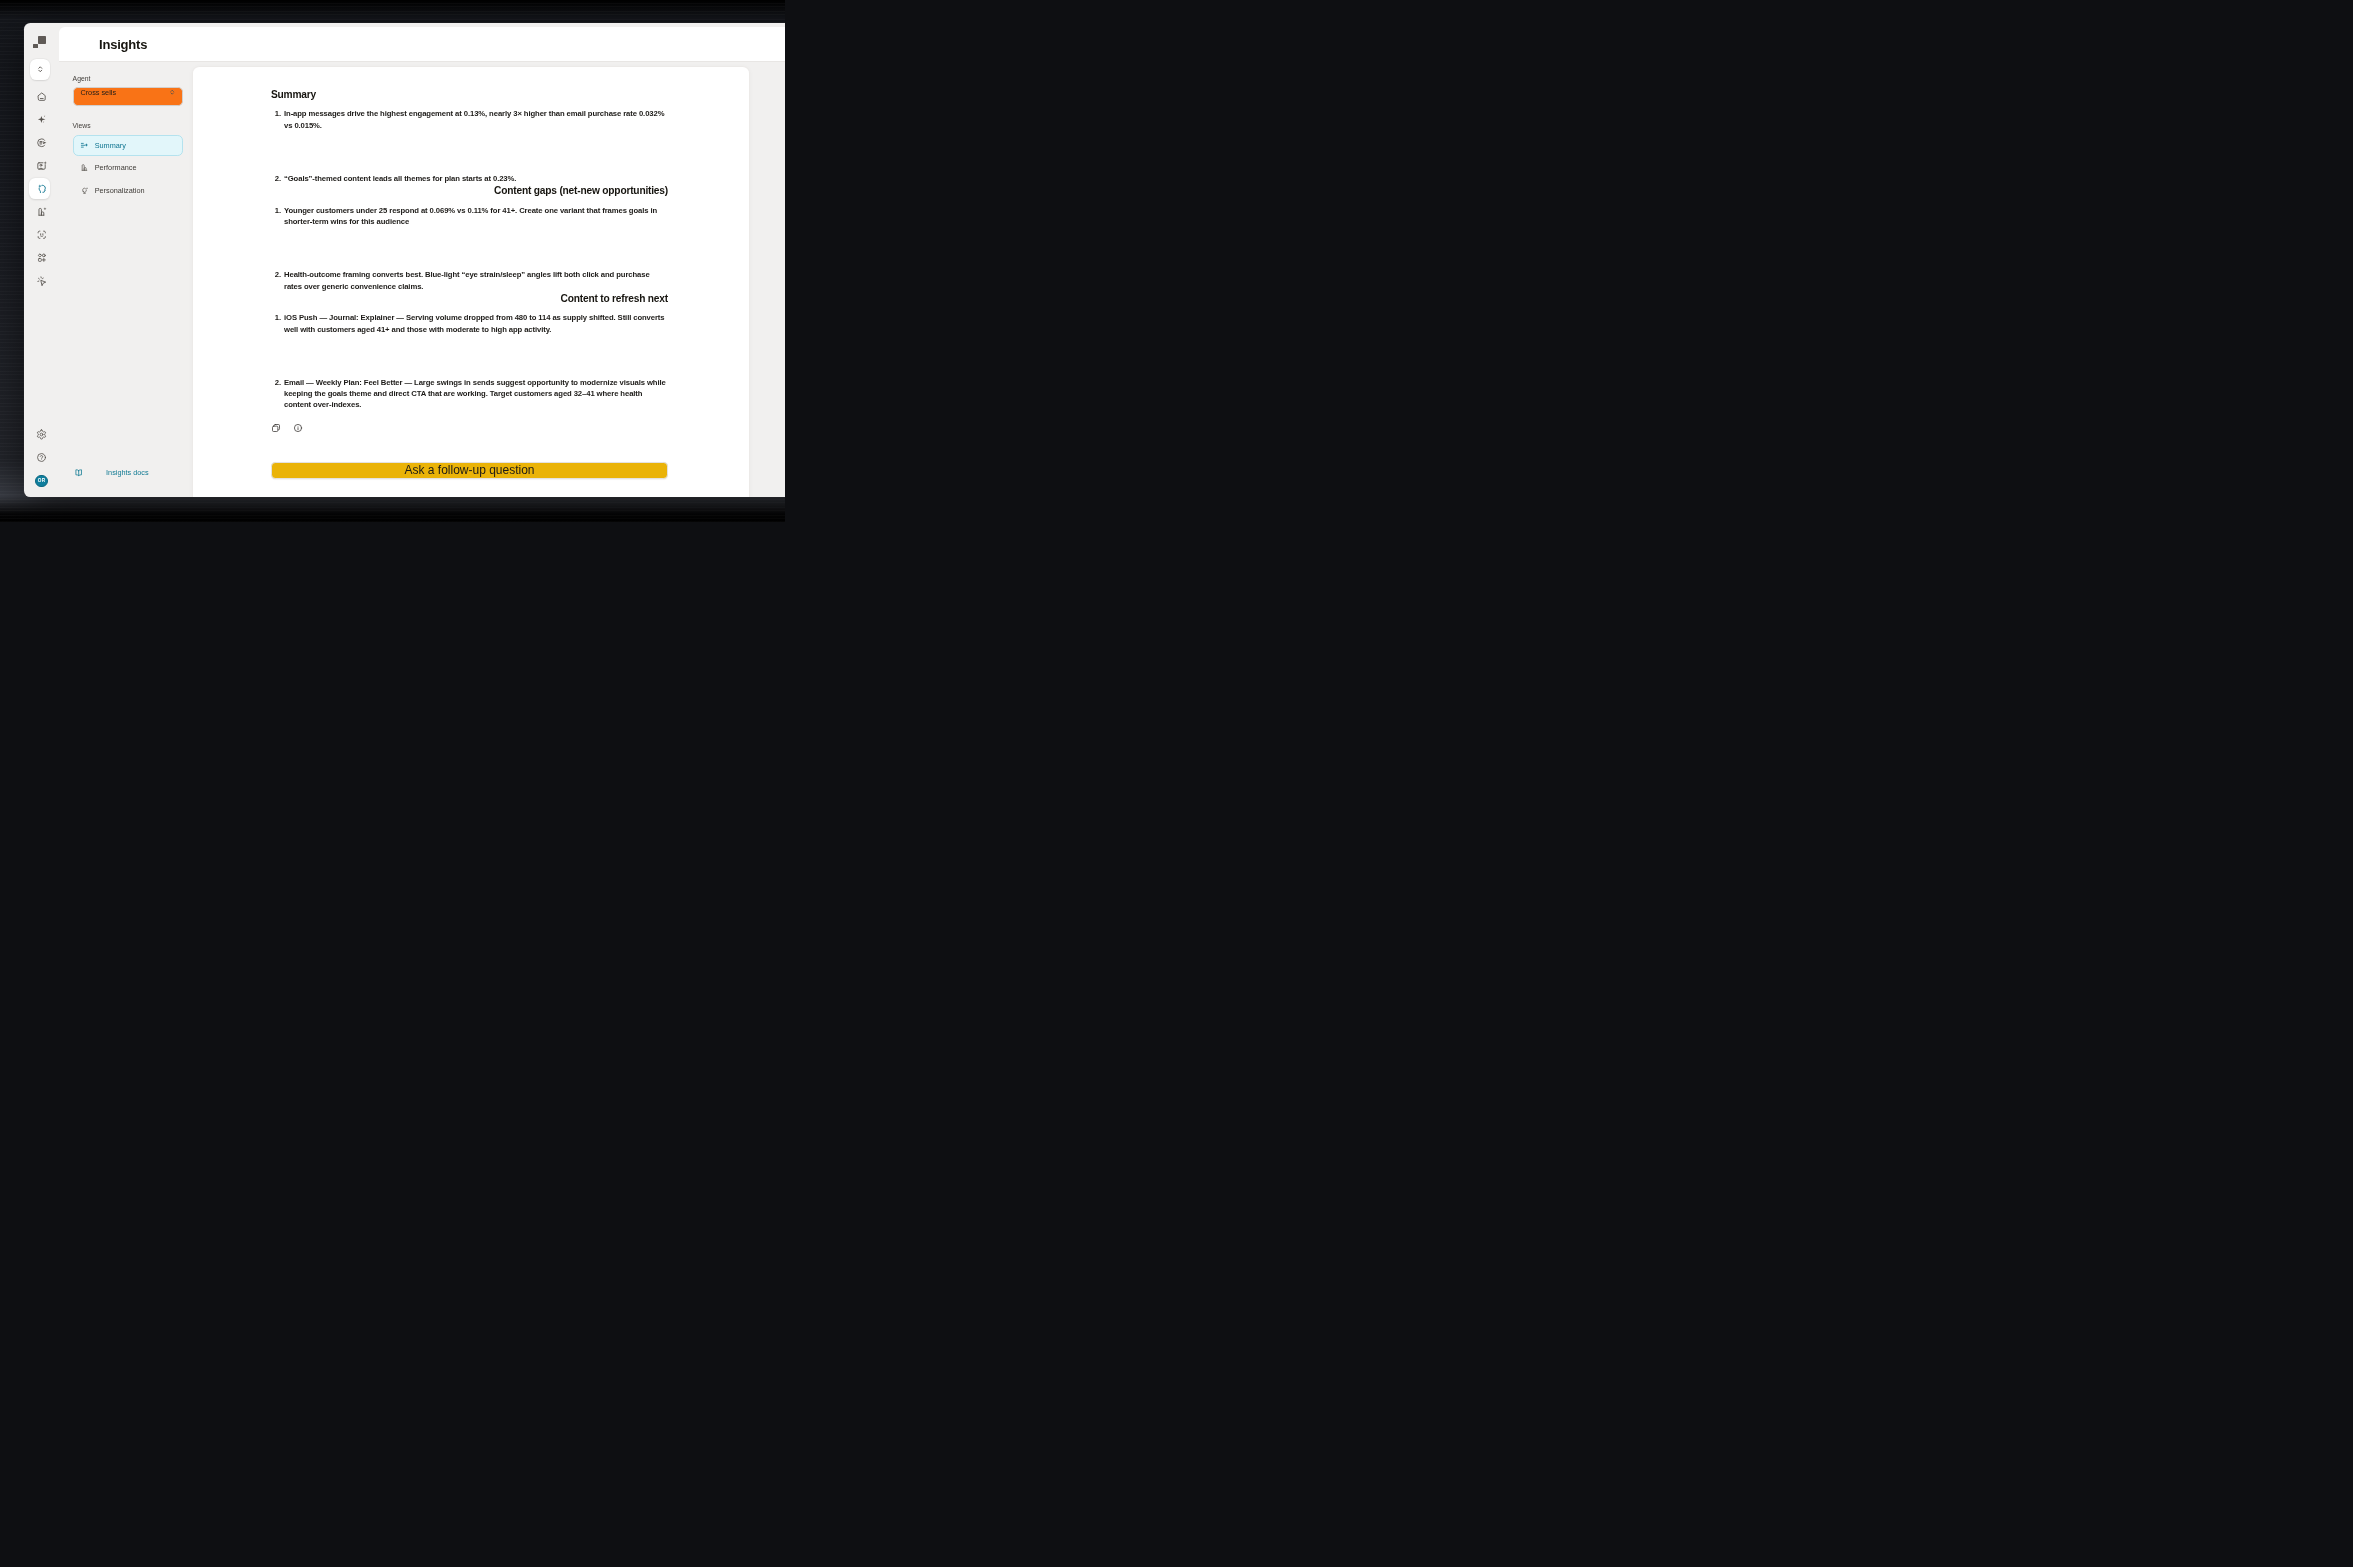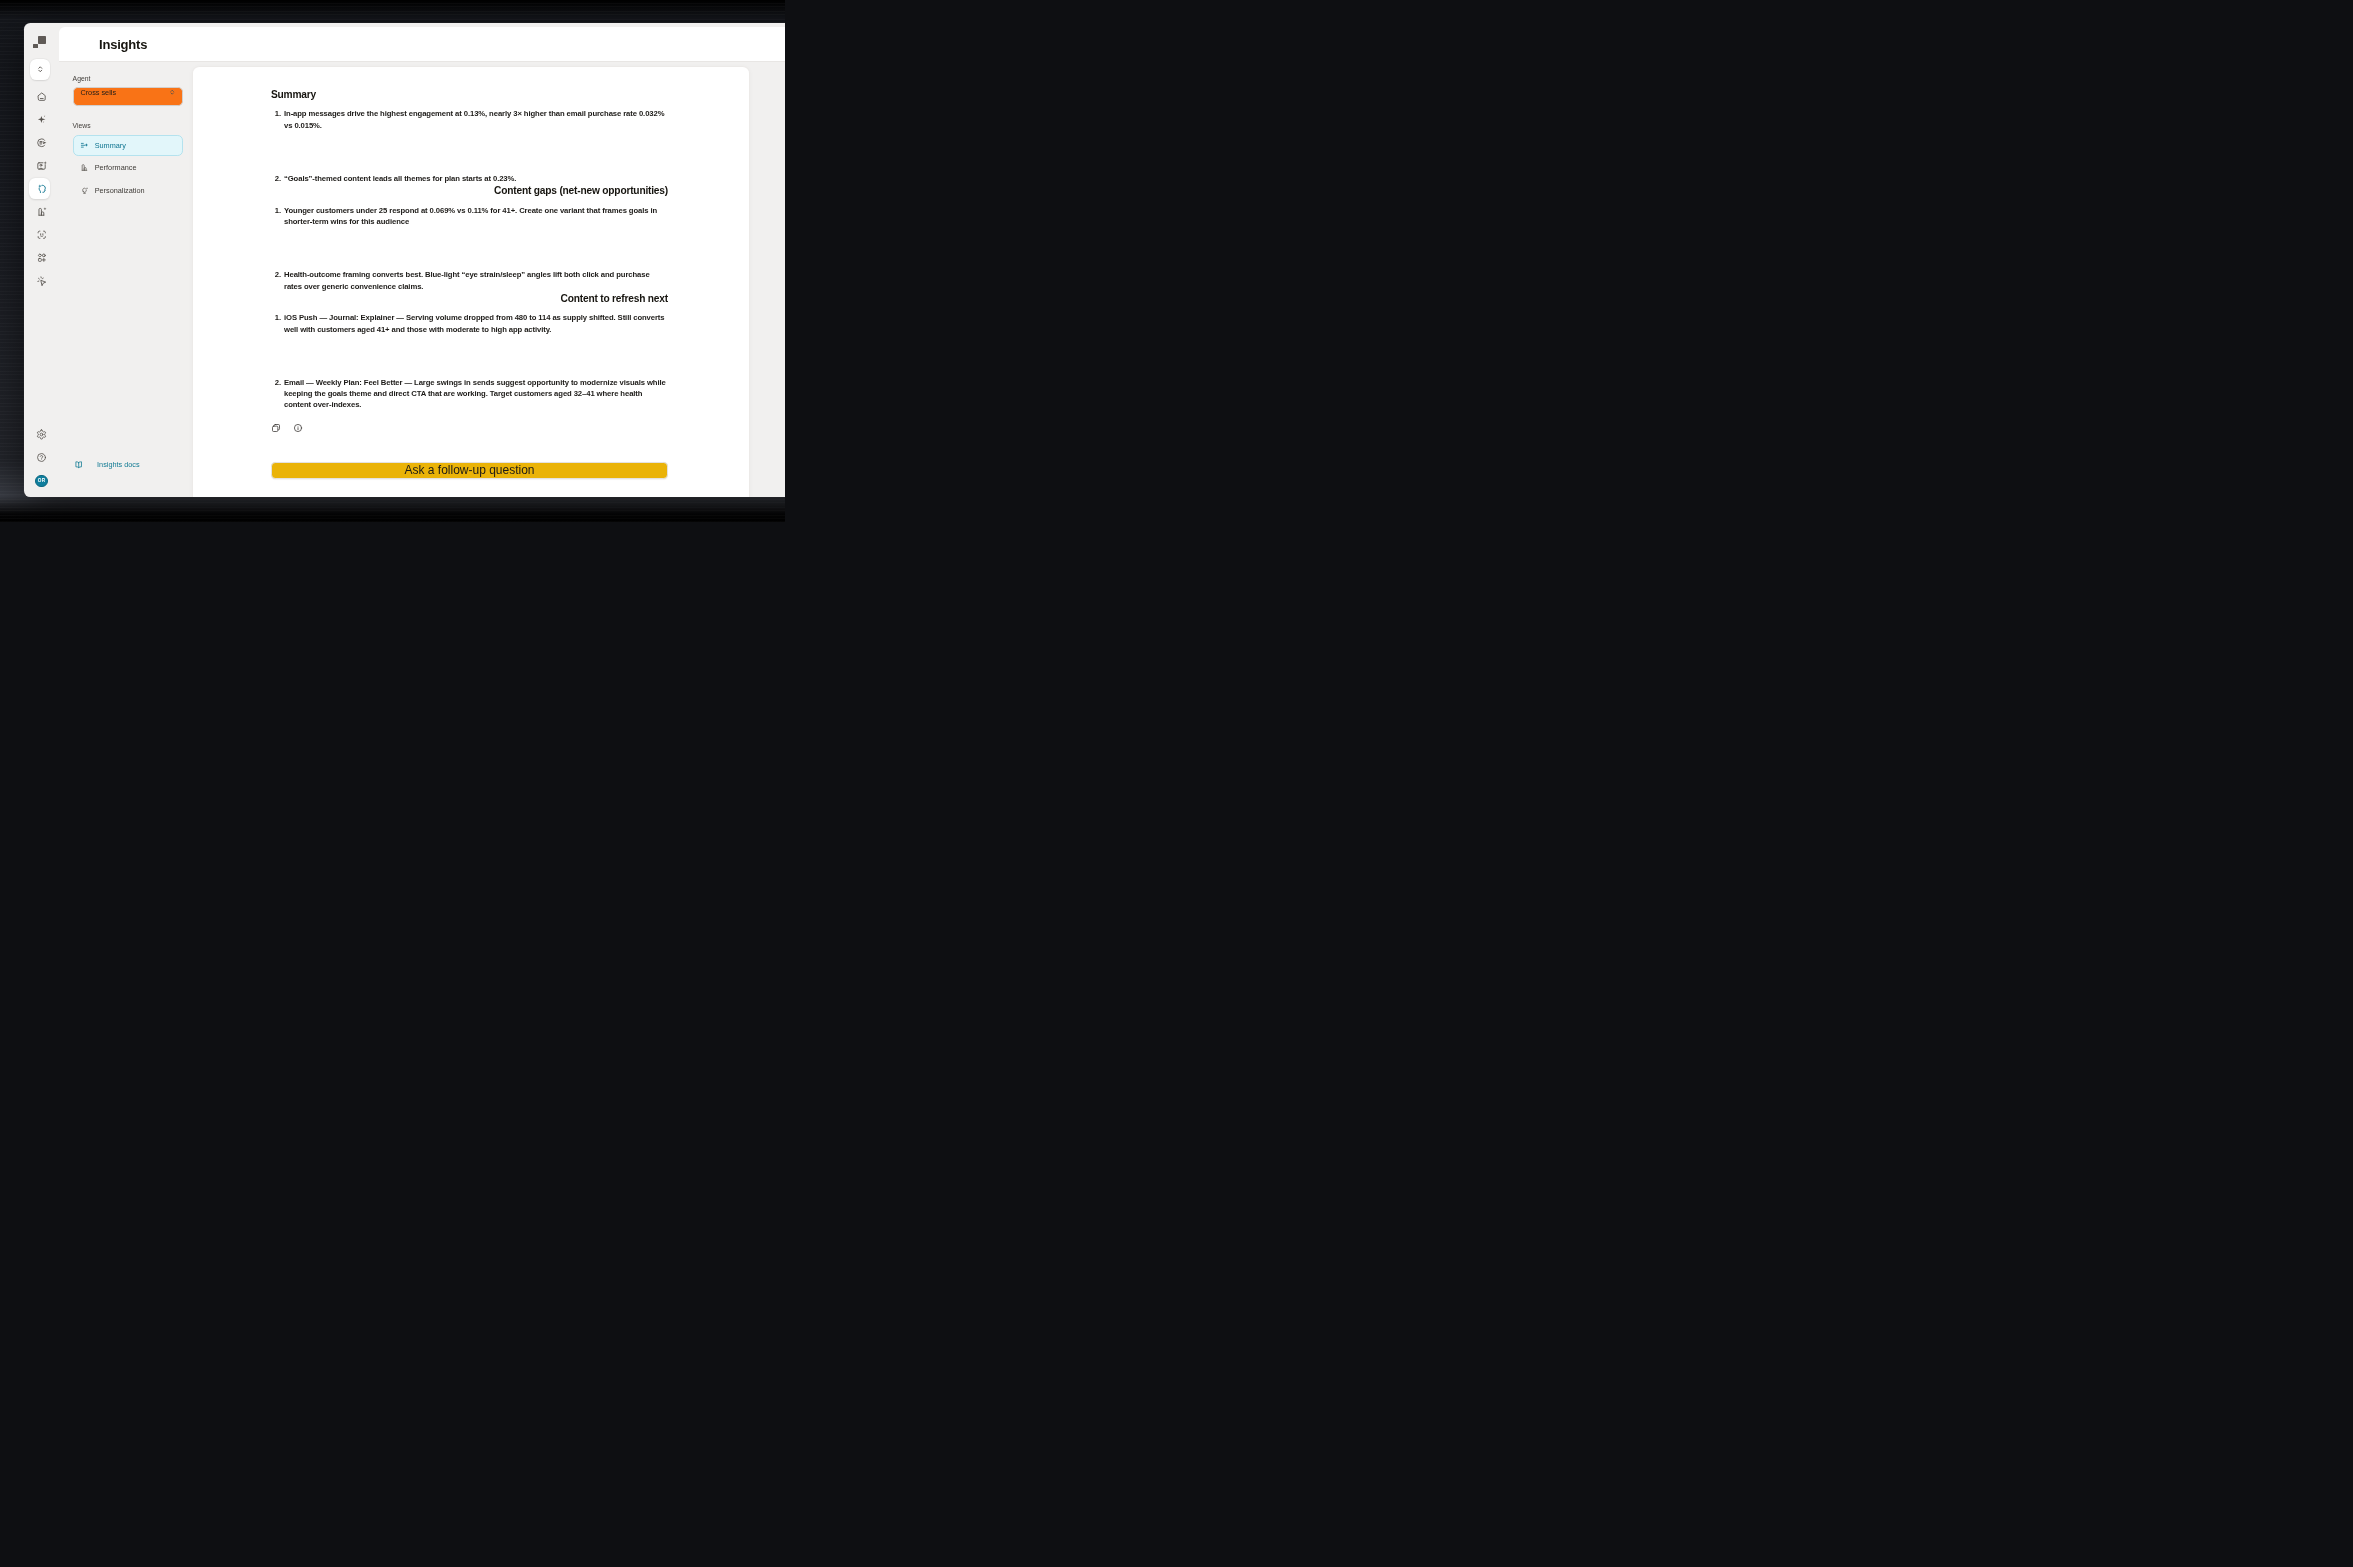--- a/index.html
+++ b/index.html
@@ -57,21 +57,21 @@
     display:flex; padding:0 5.2px 0 6.8px; cursor:pointer;
     box-shadow:0 0.5px 0.5px rgba(0,0,0,.02); }
   .select-value { flex:1; font-size:7.3px; color:#201d1a; }
   .views-label { margin-top:15.7px; }
   .view-item { width:110px; height:21px; border-radius:5.2px; display:flex; align-items:center;
     padding-left:6.3px; gap:5.8px; cursor:pointer; margin-bottom:2.1px; border:0.5px solid transparent; }
   .view-item.active { background:#e2f6fa; border-color:#b4e2ee; }
   .view-item span { font-size:7.3px; color:#3e3a36; }
   .view-item.active span { color:#0e7490; font-weight:500; }
   .view-item.plain { height:19px; margin-bottom:4.2px; }
-  .docs-link { position:absolute; left:14.7px; bottom:28px; display:flex; align-items:center; gap:14px; cursor:pointer; }
+  .docs-link { position:absolute; left:14.7px; bottom:20px; display:flex; align-items:center; gap:23px; cursor:pointer; }
   .docs-link span { font-size:7.3px; font-weight:500; color:#117a93; }
 
   
   .card { position:absolute; left:168px; top:43px; width:558px; bottom:0; background:#fff;
     border:0.5px solid #eceae8; border-bottom:none; border-radius:7.3px 7.3px 0 0;
     box-shadow:0 1px 5.2px rgba(0,0,0,.035); }
   .content { position:absolute; left:78px; top:22px; width:397px; color:#1d1b18; }
   .content h2 { font-size:10.2px; font-weight:600; letter-spacing:-0.2px; color:#16140f; margin:0 0 8.4px; }
   .content section + section h2 { margin-top:1px;text-align:right; }
   .content ol { margin:0; padding-left:12px; }

